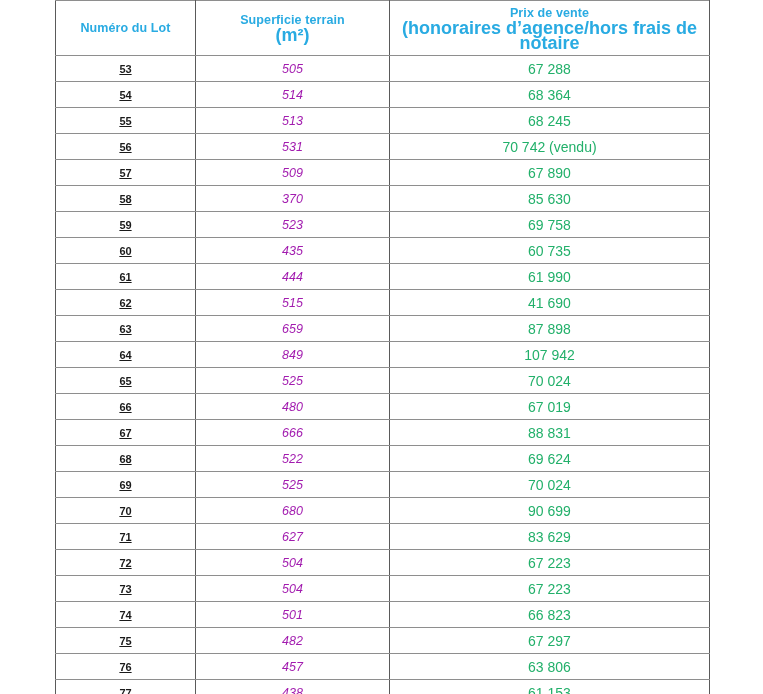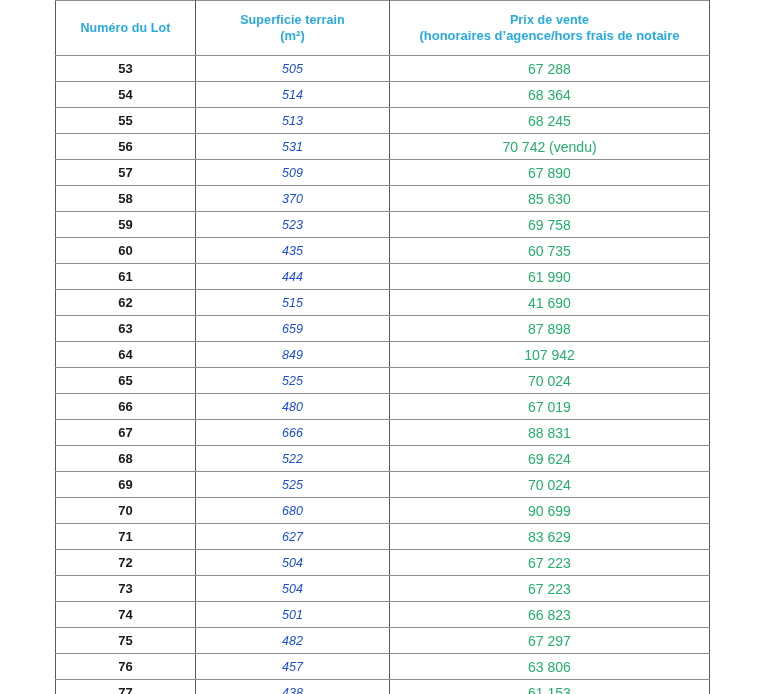--- a/index.html
+++ b/index.html
@@ -56,38 +56,39 @@
     display: block;
     color: #29abe2;
     font-size: 12.5px;
     font-weight: bold;
     line-height: 15px;
     letter-spacing: 0.1px;
   }
   .head-sub {
     display: block;
     color: #29abe2;
-    font-size: 13px;
+    font-size: 18px;
     font-weight: bold;
     line-height: 15px;
   }
 
   tbody tr { height: 25px; }
   tbody td { height: 25px; }
 
   .cell-lot {
-    font-size: 13px;
+    font-size: 11px;
     font-weight: bold;
     color: #1a1a1a;
     font-style: normal;
+    text-decoration: underline;
   }
   .cell-surf {
     font-size: 12.5px;
     font-style: italic;
-    color: #1d4ed8;
+    color: #a21caf;
     font-weight: normal;
   }
   .cell-price {
     font-size: 14px;
     color: #22b06a;
     font-weight: normal;
     font-style: normal;
   }
 
   tbody tr.alt td {

